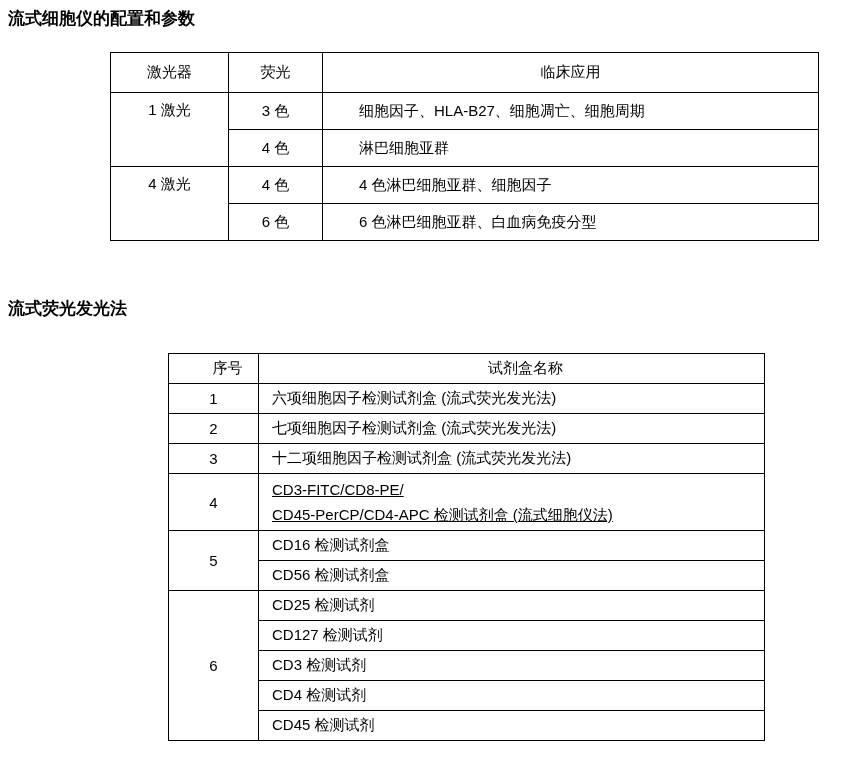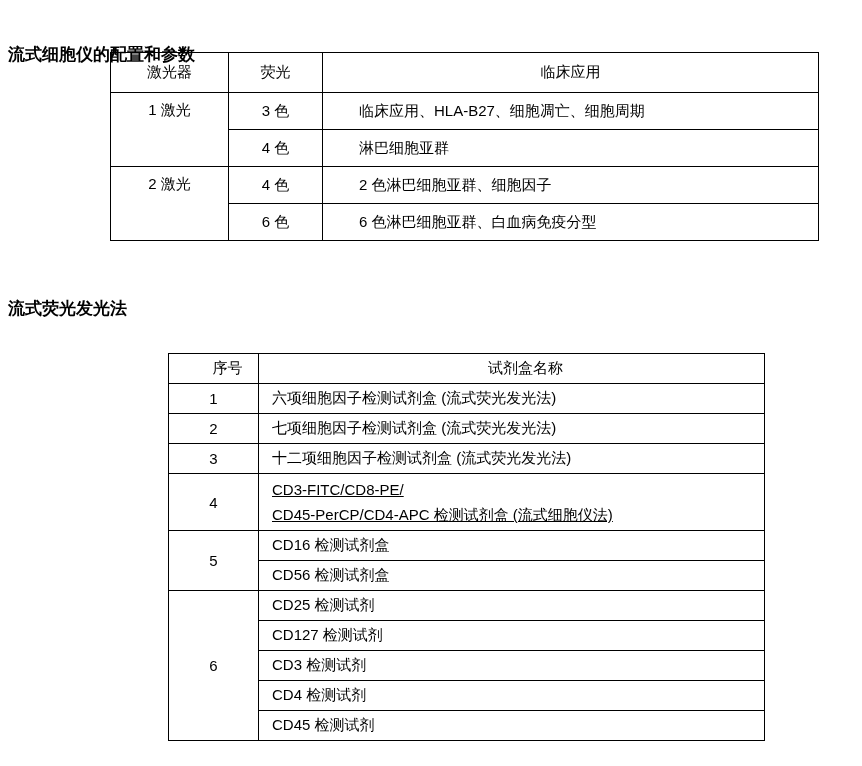--- a/index.html
+++ b/index.html
@@ -15,21 +15,21 @@
   }
   .doc-title {
     position: absolute;
     left: 8px;
     margin: 0;
     font-size: 17px;
     font-weight: bold;
     line-height: 22px;
     white-space: nowrap;
   }
-  #title1 { top: 8px; margin-top: 36px; }
+  #title1 { top: 8px; }
   #title2 { top: 298px; }
 
   table {
     position: absolute;
     border-collapse: collapse;
     table-layout: fixed;
     font-size: 15px;
   }
   th, td {
     border: 1px solid #000000;
@@ -79,30 +79,30 @@
 <table id="table1">
   <tbody>
       <tr>
     <th class="col-laser">激光器</th>
     <th class="col-color">荧光</th>
     <th class="col-app">临床应用</th>
   </tr>
   <tr>
     <td rowspan="2" class="laser-cell">1 激光</td>
     <td class="color-cell">3 色</td>
-    <td class="app-cell">临床应用、HLA-B27、细胞凋亡、细胞周期</td>
+    <td class="app-cell">细胞因子、HLA-B27、细胞凋亡、细胞周期</td>
   </tr>
   <tr>
     <td class="color-cell">4 色</td>
     <td class="app-cell">淋巴细胞亚群</td>
   </tr>
   <tr>
-    <td rowspan="2" class="laser-cell">2 激光</td>
+    <td rowspan="2" class="laser-cell">4 激光</td>
     <td class="color-cell">4 色</td>
-    <td class="app-cell">2 色淋巴细胞亚群、细胞因子</td>
+    <td class="app-cell">4 色淋巴细胞亚群、细胞因子</td>
   </tr>
   <tr>
     <td class="color-cell">6 色</td>
     <td class="app-cell">6 色淋巴细胞亚群、白血病免疫分型</td>
   </tr>
 </tbody>
   </table>
 
 <h1 id="title2" class="doc-title">流式荧光发光法</h1>
 

